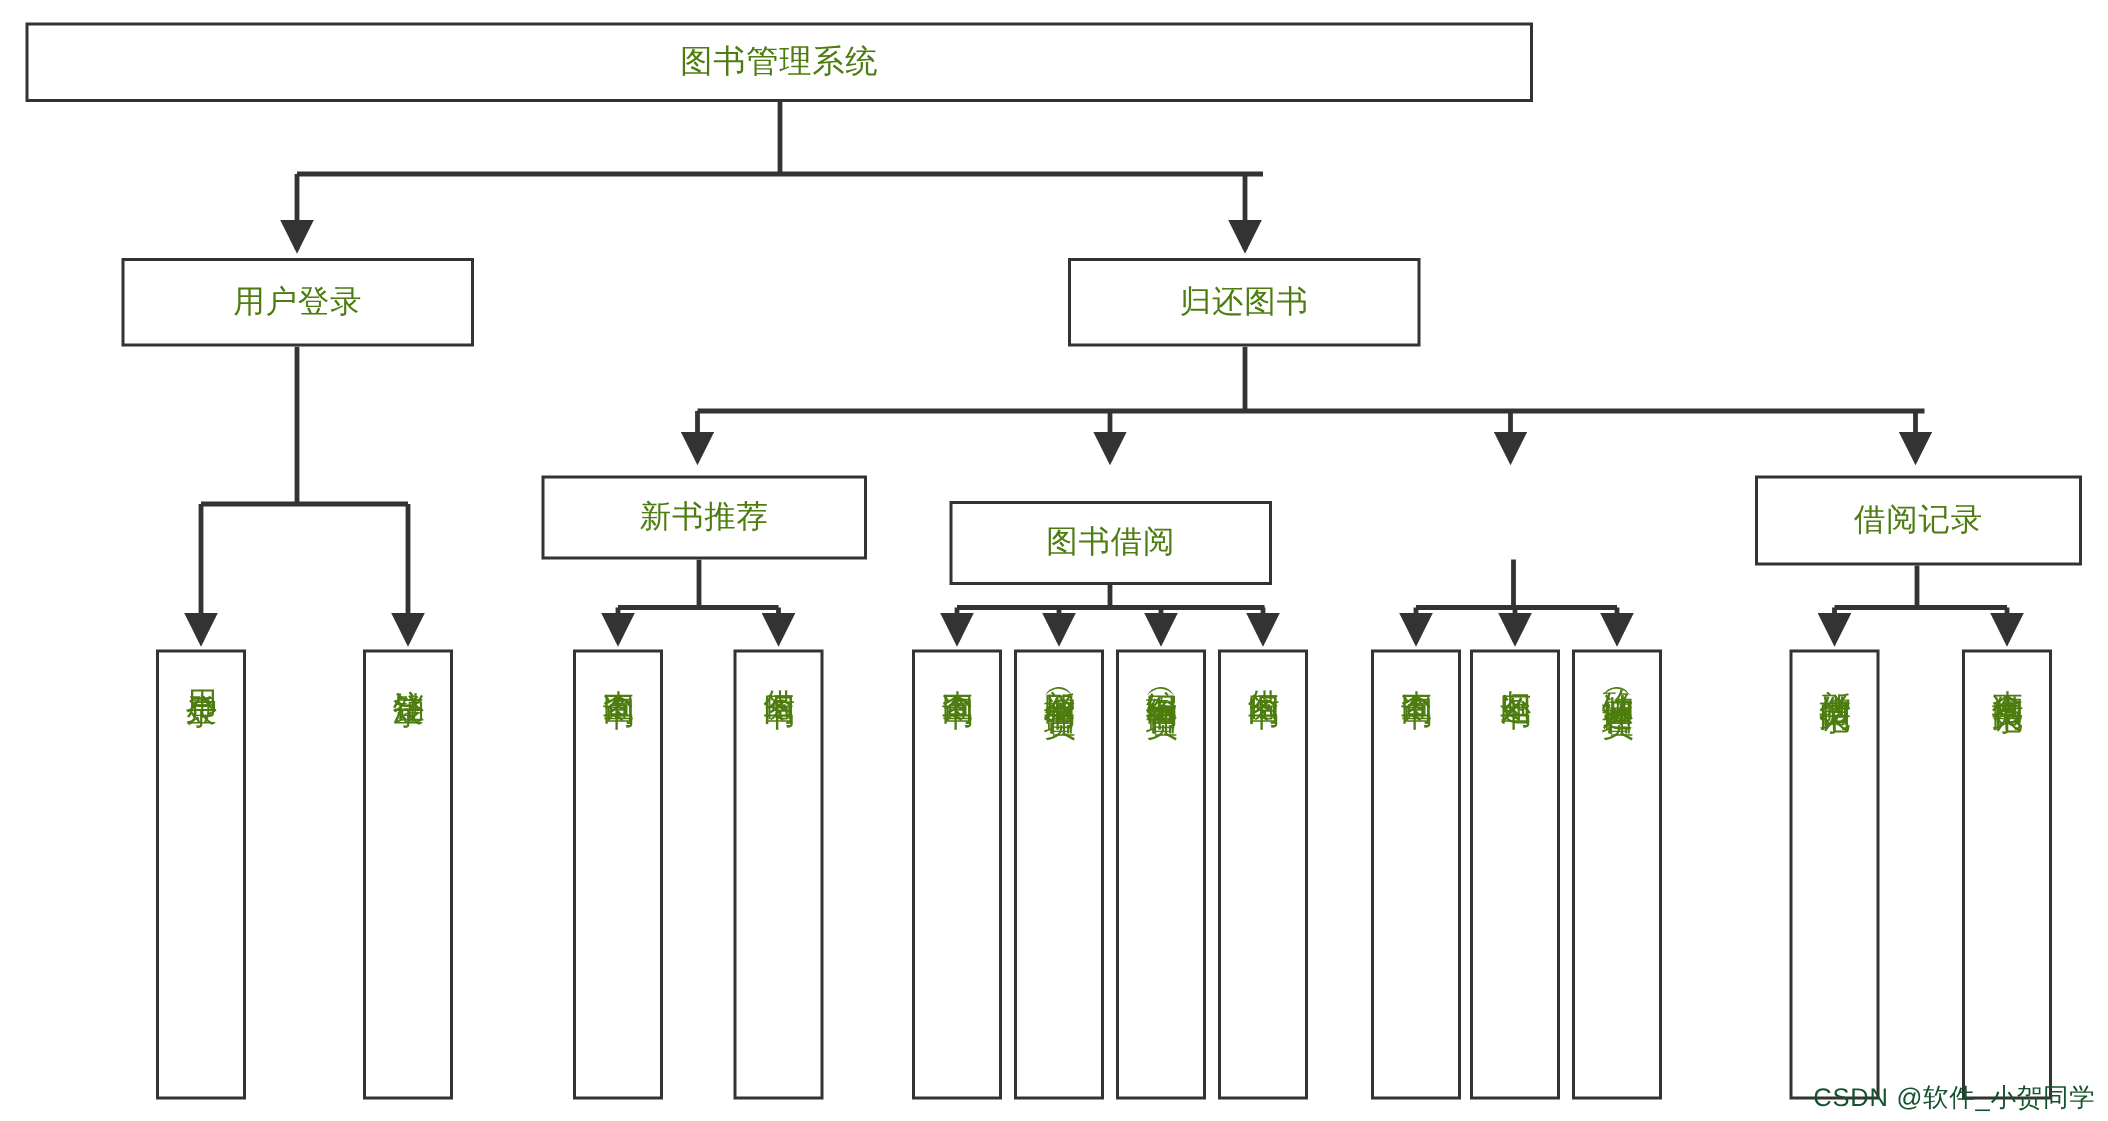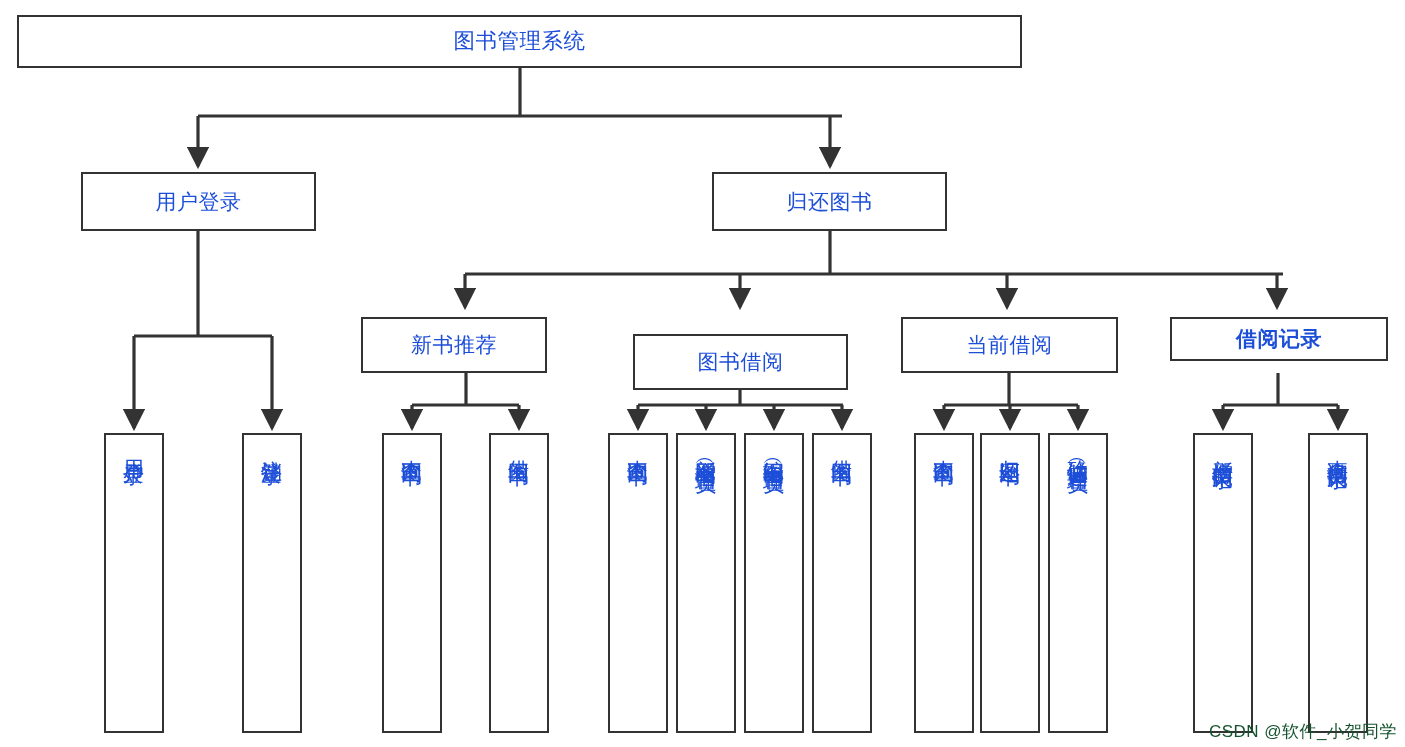--- a/index.html
+++ b/index.html
@@ -22,21 +22,21 @@
     position:absolute;
     box-sizing:border-box;
     background:#ffffff;
     border:2.5px solid #333333;
     display:flex;
     align-items:center;
     justify-content:center;
     z-index:2;
   }
   .node .label{
-    color:#1d4ed8;
+    color:#4d7c0f;
     line-height:1.12;
     white-space:pre;
   }
   .node.horiz .label{
     font-size:21px;
     letter-spacing:0.5px;
   }
   .node.root .label{
     font-size:21.5px;
     letter-spacing:0.5px;
@@ -125,33 +125,30 @@
   </div>
 
   <div class="node horiz" style="left:81px; top:172px; width:235px; height:59px;">
     <span class="label">用户登录</span>
   </div>
 
   <div class="node horiz" style="left:712px; top:172px; width:235px; height:59px;">
     <span class="label">归还图书</span>
   </div>
 
-  <div class="node horiz" style="left:361px; top:317px; width:186px; height:56px;">
+  <div class="node horiz" style="left:361px; top:317px; width:217px; height:56px;">
     <span class="label">新书推荐</span>
   </div>
 
   <div class="node horiz" style="left:633px; top:334px; width:215px; height:56px;">
     <span class="label">图书借阅</span>
   </div>
 
-  <div class="node horiz" style="left:901px; top:317px; width:217px; height:56px;">
-    <span class="label">当前借阅</span>
-  </div>
-
-  <div class="node horiz" style="left:1170px; top:317px; width:218px; height:44px;font-weight:bold;">
+
+  <div class="node horiz" style="left:1170px; top:317px; width:218px; height:60px;">
     <span class="label">借阅记录</span>
   </div>
 
   <div class="node vert" style="left:104px; top:433px; width:60px; height:300px;">
     <span class="label">用户登录</span>
   </div>
 
   <div class="node vert" style="left:242px; top:433px; width:60px; height:300px;">
     <span class="label">注销登录</span>
   </div>

